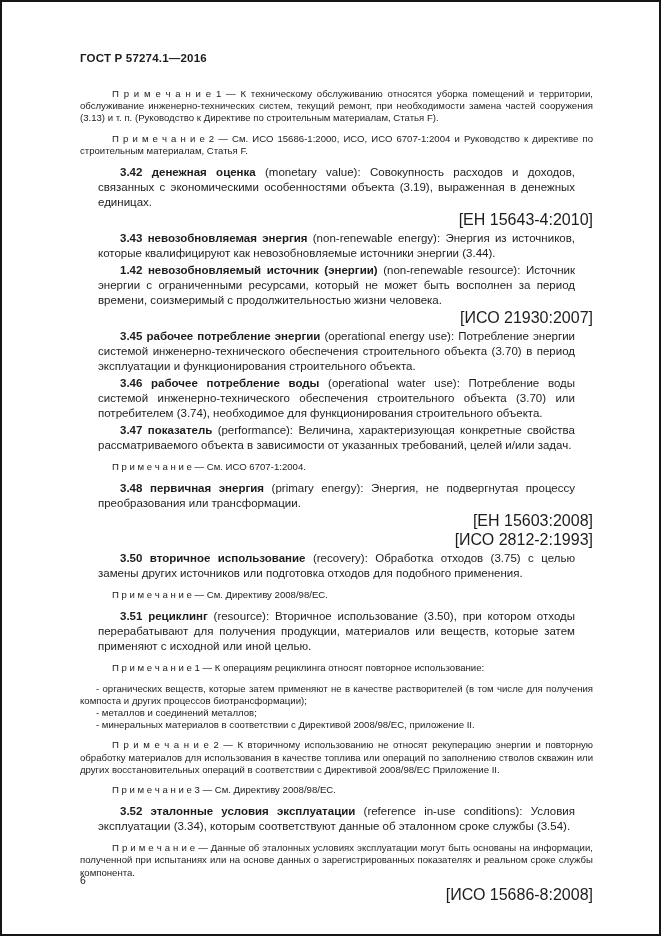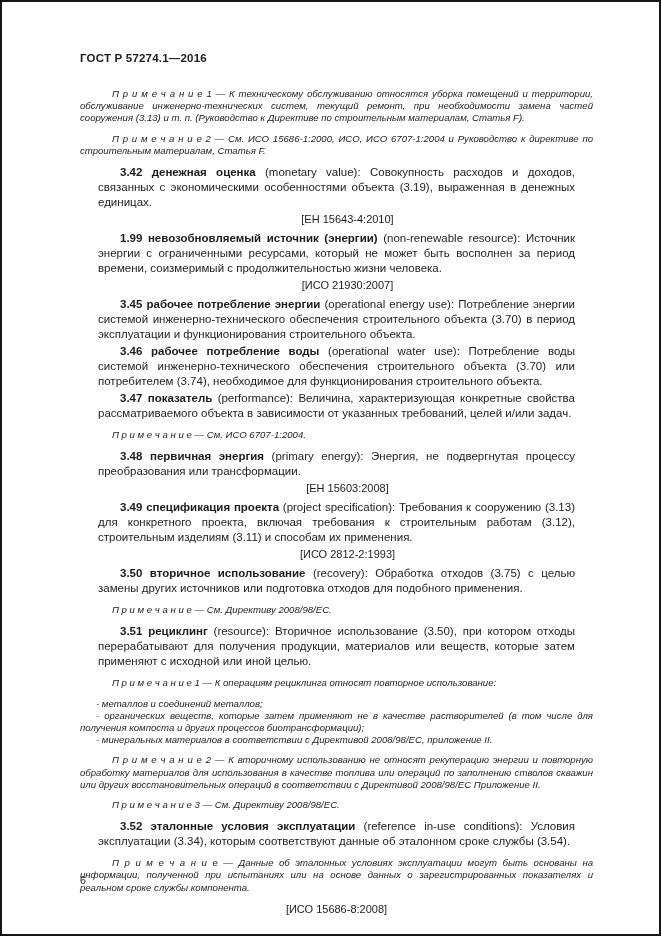--- a/index.html
+++ b/index.html
@@ -34,36 +34,35 @@
     font-size: 11.5px;
     line-height: 15px;
     text-align: justify;
     margin: 2px 18px;
     text-indent: 22px;
   }
   .para b {
     font-weight: bold;
   }
   .ref {
-    font-size: 11px;
+    font-size: 16px;
     line-height: 15px;
-    text-align: center;
+    text-align: right;
     margin: 0 0 4px 0;
     text-indent: 22px;
   }
   .ref.noindent {
     text-indent: 0;
   }
   .note {
     font-size: 9.6px;
     line-height: 12.2px;
     text-align: justify;
     margin: 8px 0;
     text-indent: 32px;
-    font-style: italic;
   }
   .note-item {
     margin: 0;
     text-indent: 16px;
   }
   .note + .note-item, .note-item + .note-item {
     margin-top: 0;
   }
   .page-number {
     position: absolute;
@@ -76,36 +75,36 @@
 <body>
 
 <div class="page">
   <div class="inner">
     <div class="doc-header">ГОСТ Р 57274.1—2016</div>
     <div id="doc-content">
         <p class="note">П р и м е ч а н и е  1 — К техническому обслуживанию относятся уборка помещений и территории, обслуживание инженерно-технических систем, текущий ремонт, при необходимости замена частей сооружения (3.13) и т. п. (Руководство к Директиве по строительным материалам, Статья F).</p>
         <p class="note">П р и м е ч а н и е  2 — См. ИСО 15686-1:2000, ИСО, ИСО 6707-1:2004 и Руководство к директиве по строительным материалам, Статья F.</p>
         <p class="para"><b>3.42 денежная оценка </b><span>(monetary value): </span><span>Совокупность расходов и доходов, связанных с экономическими особенностями объекта (3.19), выраженная в денежных единицах.</span></p>
         <p class="ref">[ЕН 15643-4:2010]</p>
-        <p class="para"><b>1.99 невозобновляемый источник (энергии) </b><span>(non-renewable resource): </span><span>Источник энергии с ограниченными ресурсами, который не может быть восполнен за период времени, соизмеримый с продолжительностью жизни человека.</span></p>
+        <p class="para"><b>3.43 невозобновляемая энергия </b><span>(non-renewable energy): </span><span>Энергия из источников, которые квалифицируют как невозобновляемые источники энергии (3.44).</span></p>
+        <p class="para"><b>1.42 невозобновляемый источник (энергии) </b><span>(non-renewable resource): </span><span>Источник энергии с ограниченными ресурсами, который не может быть восполнен за период времени, соизмеримый с продолжительностью жизни человека.</span></p>
         <p class="ref">[ИСО 21930:2007]</p>
         <p class="para"><b>3.45 рабочее потребление энергии </b><span>(operational energy use): </span><span>Потребление энергии системой инженерно-технического обеспечения строительного объекта (3.70) в период эксплуатации и функционирования строительного объекта.</span></p>
         <p class="para"><b>3.46 рабочее потребление воды </b><span>(operational water use): </span><span>Потребление воды системой инженерно-технического обеспечения строительного объекта (3.70) или потребителем (3.74), необходимое для функционирования строительного объекта.</span></p>
         <p class="para"><b>3.47 показатель </b><span>(performance): </span><span>Величина, характеризующая конкретные свойства рассматриваемого объекта в зависимости от указанных требований, целей и/или задач.</span></p>
         <p class="note">П р и м е ч а н и е — См. ИСО 6707-1:2004.</p>
         <p class="para"><b>3.48 первичная энергия </b><span>(primary energy): </span><span>Энергия, не подвергнутая процессу преобразования или трансформации.</span></p>
         <p class="ref">[ЕН 15603:2008]</p>
-        <p class="para"><b>3.49 спецификация проекта </b><span>(project specification): </span><span>Требования к сооружению (3.13) для конкретного проекта, включая требования к строительным работам (3.12), строительным изделиям (3.11) и способам их применения.</span></p>
         <p class="ref">[ИСО 2812-2:1993]</p>
         <p class="para"><b>3.50 вторичное использование </b><span>(recovery): </span><span>Обработка отходов (3.75) с целью замены других источников или подготовка отходов для подобного применения.</span></p>
         <p class="note">П р и м е ч а н и е — См. Директиву 2008/98/ЕС.</p>
         <p class="para"><b>3.51 рециклинг </b><span>(resource): </span><span>Вторичное использование (3.50), при котором отходы перерабатывают для получения продукции, материалов или веществ, которые затем применяют с исходной или иной целью.</span></p>
         <p class="note">П р и м е ч а н и е  1 — К операциям рециклинга относят повторное использование:</p>
+        <p class="note note-item">- органических веществ, которые затем применяют не в качестве растворителей (в том числе для получения компоста и других процессов биотрансформации);</p>
         <p class="note note-item">- металлов и соединений металлов;</p>
-        <p class="note note-item">- органических веществ, которые затем применяют не в качестве растворителей (в том числе для получения компоста и других процессов биотрансформации);</p>
         <p class="note note-item">- минеральных материалов в соответствии с Директивой 2008/98/ЕС, приложение II.</p>
         <p class="note">П р и м е ч а н и е  2 — К вторичному использованию не относят рекуперацию энергии и повторную обработку материалов для использования в качестве топлива или операций по заполнению стволов скважин или других восстановительных операций в соответствии с Директивой 2008/98/ЕС Приложение II.</p>
         <p class="note">П р и м е ч а н и е  3 — См. Директиву 2008/98/ЕС.</p>
         <p class="para"><b>3.52 эталонные условия эксплуатации </b><span>(reference in-use conditions): </span><span>Условия эксплуатации (3.34), которым соответствуют данные об эталонном сроке службы (3.54).</span></p>
         <p class="note">П р и м е ч а н и е — Данные об эталонных условиях эксплуатации могут быть основаны на информации, полученной при испытаниях или на основе данных о зарегистрированных показателях и реальном сроке службы компонента.</p>
         <p class="ref noindent">[ИСО 15686-8:2008]</p>
       </div>
   </div>
   <div class="page-number">6</div>
 </div>

